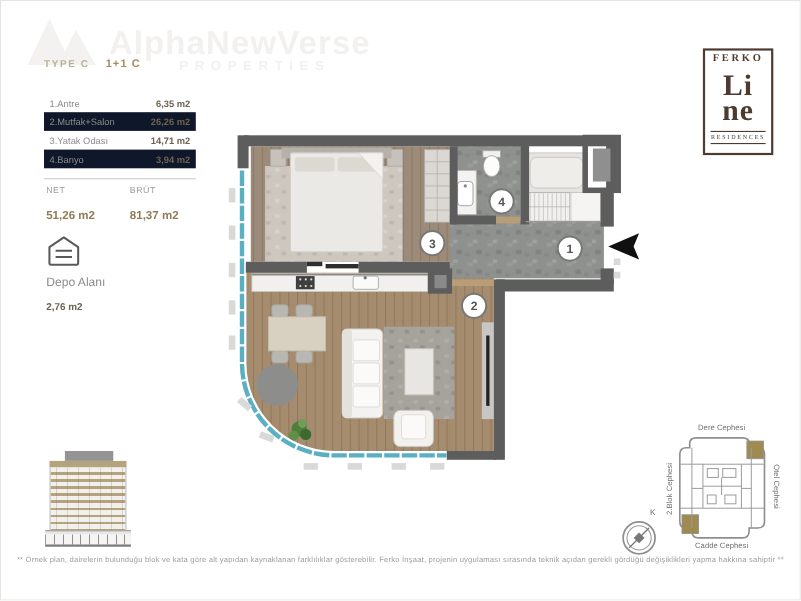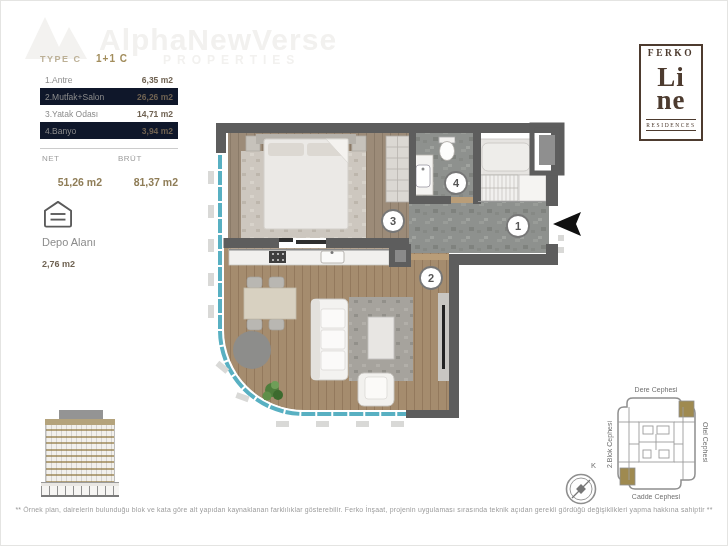--- a/index.html
+++ b/index.html
@@ -13,30 +13,30 @@
   .wm-brand { position:absolute; left:98px; top:22px; font-size:30px; font-weight:bold;
     letter-spacing:1px; color:#f2f1ef; }
   .wm-sub { position:absolute; left:162px; top:52px; font-size:12px; font-weight:bold;
     letter-spacing:6px; color:#f2f1ef; }
   .wm-mark { position:absolute; left:16px; top:8px; }
   
   .info { position:absolute; left:39px; top:52px; width:138px; }
   .type-row { font-size:9px; }
   .type-label { color:#bcb096; letter-spacing:1.5px; font-weight:bold; }
   .type-value { color:#a28d5c; font-weight:bold; font-size:10px; margin-left:12px; letter-spacing:1px; }
-  .rooms { margin-top:7px; }
+  .rooms { margin-top:21px; }
   .room-row { display:flex; justify-content:space-between; align-items:center;
     height:17px; padding:0 5px; font-size:8.5px; }
   .room-row.alt { background:#0f172a; }
   .room-name { color:#8c8c8c; }
   .room-area { color:#6f6252; font-weight:bold; }
   .nb-divider { border-top:1px solid #cccccc; margin-top:9px; }
   .nb-heads { display:flex; margin-top:5px; font-size:8px; color:#9c9c9c; letter-spacing:0.5px; }
   .nb-heads span:first-child { width:78px; padding-left:2px; }
-  .nb-vals { display:flex; margin-top:13px; font-size:10.5px; font-weight:bold; color:#8f7d57;justify-content:flex-end; }
+  .nb-vals { display:flex; margin-top:13px; font-size:10.5px; font-weight:bold; color:#8f7d57; }
   .nb-vals span:first-child { width:78px; padding-left:2px; }
   .depo { margin-top:12px; padding-left:2px; }
   .depo-label { font-size:11px; color:#8c8c8c; margin-top:4px; }
   .depo-value { font-size:9px; color:#6f6252; font-weight:bold; margin-top:11px; }
   
   .logo { position:absolute; left:638px; top:43px; width:64px; height:97px;
     border:2px solid #4d3b2f; display:flex; flex-direction:column; align-items:center;
     font-family:"Liberation Serif", serif; color:#4d3b2f; padding-top:2px; }
   .logo-top { font-size:9.5px; letter-spacing:2.5px; font-weight:bold; }
   .logo-li { font-size:27px; font-weight:bold; line-height:22px; margin-top:8px; letter-spacing:1px;}

